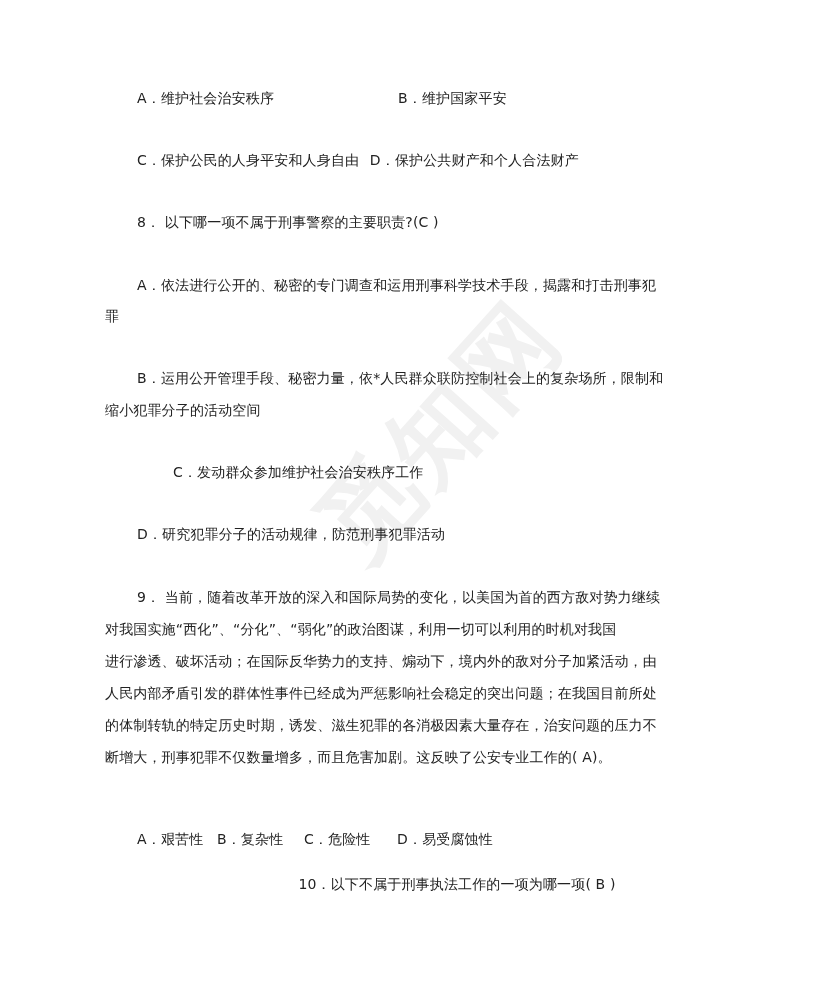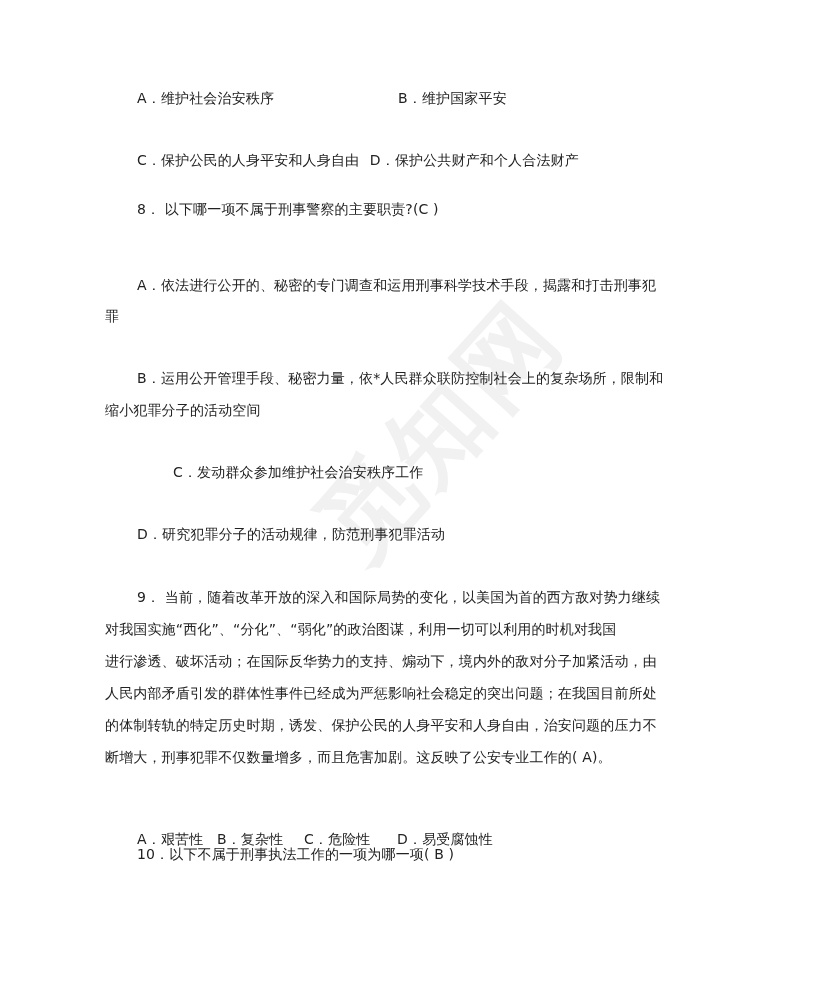--- a/index.html
+++ b/index.html
@@ -69,38 +69,38 @@
 
     <div class="line indent" style="top:88px;">
       <span class="opt">A．维护社会治安秩序</span>
       <span class="opt col2" style="left:261px;">B．维护国家平安</span>
     </div>
     <div class="line indent" style="top:150px;">
       <span class="opt">C．保护公民的人身平安和人身自由</span>
       <span class="opt" style="margin-left:6px;">D．保护公共财产和个人合法财产</span>
     </div>
 
-    <div class="line indent" style="top:199px;">8．  以下哪一项不属于刑事警察的主要职责?(C )</div>
+    <div class="line indent" style="top:212px;">8．  以下哪一项不属于刑事警察的主要职责?(C )</div>
     <div class="line indent" style="top:275px;">A．依法进行公开的、秘密的专门调查和运用刑事科学技术手段，揭露和打击刑事犯</div>
     <div class="line" style="top:306px;">罪</div>
     <div class="line indent" style="top:368px;">B．运用公开管理手段、秘密力量，依*人民群众联防控制社会上的复杂场所，限制和</div>
     <div class="line" style="top:400px;">缩小犯罪分子的活动空间</div>
     <div class="line indent" style="top:462px;margin-left:36px;">C．发动群众参加维护社会治安秩序工作</div>
     <div class="line indent" style="top:524px;">D．研究犯罪分子的活动规律，防范刑事犯罪活动</div>
 
     <div class="line indent" style="top:587px;">9．  当前，随着改革开放的深入和国际局势的变化，以美国为首的西方敌对势力继续</div>
     <div class="line" style="top:619px;">对我国实施“西化”、“分化”、“弱化”的政治图谋，利用一切可以利用的时机对我国</div>
     <div class="line" style="top:651px;">进行渗透、破坏活动；在国际反华势力的支持、煽动下，境内外的敌对分子加紧活动，由</div>
     <div class="line" style="top:683px;">人民内部矛盾引发的群体性事件已经成为严惩影响社会稳定的突出问题；在我国目前所处</div>
-    <div class="line" style="top:715px;">的体制转轨的特定历史时期，诱发、保护公民的人身平安和人身自由，治安问题的压力不</div>
+    <div class="line" style="top:715px;">的体制转轨的特定历史时期，诱发、滋生犯罪的各消极因素大量存在，治安问题的压力不</div>
     <div class="line" style="top:747px;">断增大，刑事犯罪不仅数量增多，而且危害加剧。这反映了公安专业工作的( A)。</div>
 
     <div class="line indent" style="top:811px;">
       <span class="opt">A．艰苦性</span>
       <span class="opt gap1">B．复杂性</span>
       <span class="opt gap2">C．危险性</span>
       <span class="opt gap3">D．易受腐蚀性</span>
     </div>
 
-    <div class="line indent" style="top:844px;">10．以下不属于刑事执法工作的一项为哪一项( B )</div>
+    <div class="line indent" style="top:874px;text-align:center;">10．以下不属于刑事执法工作的一项为哪一项( B )</div>
 
   </div>
 </div>
 
 </body></html>

